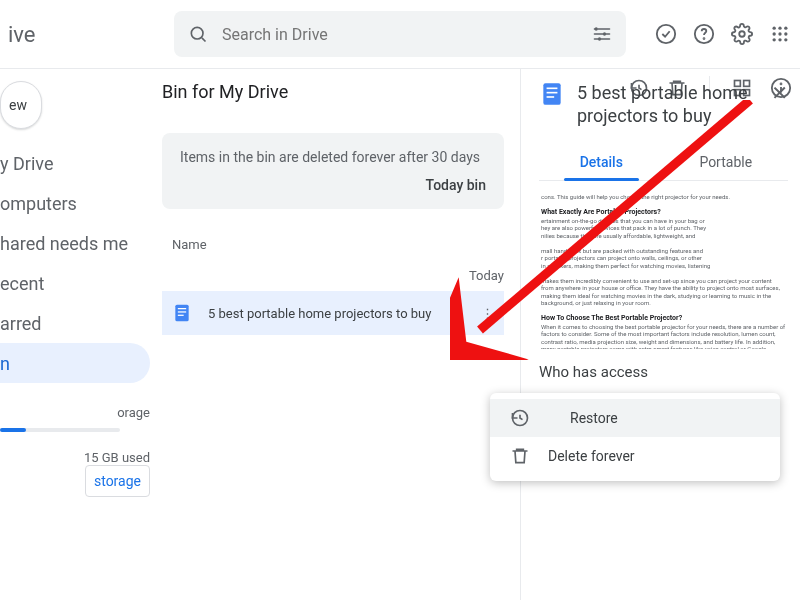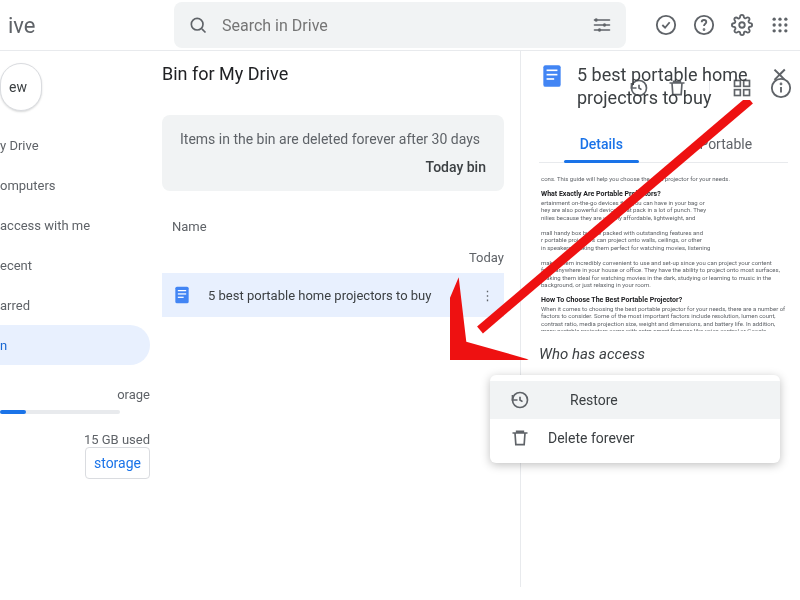--- a/index.html
+++ b/index.html
@@ -1,32 +1,32 @@
 <!DOCTYPE html>
 <html><head>
 <meta charset="utf-8">
 <style>
   * { box-sizing: border-box; margin: 0; padding: 0; font-family: Roboto, Arial, sans-serif; }
   body { background: #fff; width: 800px; height: 600px; overflow: hidden; position: relative; color: #3c4043; }
 
   
-  .header { display: flex; align-items: center; height: 51px; padding: 0 8px; border-bottom: 1px solid #e8eaed; }
+  .header { display: flex; align-items: center; height: 69px; padding: 0 8px; border-bottom: 1px solid #e8eaed; }
   .logo { font-size: 22px; color: #5f6368; width: 60px; padding-left: 0; }
   .search { flex: 1; display: flex; align-items: center; background: #f1f3f4; border-radius: 8px; height: 46px; padding: 0 14px; margin: 0 28px 0 106px; max-width: 470px; }
   .search .sicon { color: #5f6368; margin-right: 14px; }
   .search input { border: none; background: transparent; outline: none; font-size: 16px; color: #5f6368; flex: 1; }
   .search .tune { color: #5f6368; }
   .hicons { display: flex; gap: 14px; align-items: center; color: #5f6368; margin-left: auto; }
   .hicons .ic { width: 24px; height: 24px; display:flex; align-items:center; justify-content:center; }
 
   
   .body { display: flex; height: calc(600px - 64px); }
   .sidebar { width: 150px; padding-top: 12px; text-align: right; }
   .newbtn { background: #fff; border: 1px solid #dadce0; border-radius: 24px; height: 48px; width: 42px; display: flex; align-items: center; justify-content: flex-end; padding-right: 14px; font-size: 14px; color: #3c4043; margin-bottom: 14px; box-shadow: 0 1px 2px rgba(60,64,67,.2); }
-  .navitem { height: 40px; display: flex; align-items: center; font-size: 13px; color: #5f6368; padding-left: 0; border-radius: 0 20px 20px 0; }
+  .navitem { height: 40px; display: flex; align-items: center; font-size: 18px; color: #5f6368; padding-left: 0; border-radius: 0 20px 20px 0; }
   .navitem.active { background: #e8f0fe; color: #1967d2; }
   .storage-sec { margin-top: 22px; }
   .storage-label { font-size: 13px; color:#5f6368; margin-bottom:8px; }
   .bar { height: 4px; background:#e8eaed; border-radius:2px; position:relative; width:120px; }
   .bar .fill { position:absolute; left:0; top:0; bottom:0; width:22%; background:#1a73e8; border-radius:2px; }
   .used { font-size:13px; color:#5f6368; margin-top:18px; }
   .buy { margin-top:0; border:1px solid #dadce0; color:#1a73e8; font-size:14px; padding:7px 8px; display:inline-block; border-radius:4px; }
 
   
   .main { flex:1; display:flex; position:relative; }
@@ -49,21 +49,21 @@
   .details { width:280px; border-left:1px solid #e8eaed; padding:12px 12px 0 18px; position:relative; }
   .det-head { display:flex; align-items:flex-start; gap:12px; }
   .det-title { font-size:18px; color:#3c4043; flex:1; line-height:1.3; }
   .close { color:#5f6368; font-size:20px; }
   .tabs { display:flex; margin-top:26px; border-bottom:1px solid #e8eaed; }
   .tab { flex:1; text-align:center; font-size:14px; padding-bottom:10px; color:#5f6368; position:relative; }
   .tab.active { color:#1a73e8; font-weight:500; }
   .tab.active::after { content:""; position:absolute; left:20%; right:20%; bottom:-1px; height:3px; background:#1a73e8; border-radius:2px; }
   .preview { margin-top:8px; font-size:6px; color:#5f6368; line-height:1.25; height:160px; overflow:hidden; padding:4px 2px; }
   .preview b { font-size:7px; color:#202124; }
-  .access { font-size:15px; color:#3c4043; margin-top:14px;font-style:italic; }
+  .access { font-size:15px; color:#3c4043; margin-top:14px; }
   .chips { display:flex; gap:6px; margin-top:12px; align-items:center; }
   .chip { width:30px; height:30px; border-radius:50%; display:flex; align-items:center; justify-content:center; color:#fff; font-size:13px; font-weight:500; }
   .chip.p { background:#0d9488; }
   .chip.link { background:#0d9488; }
   .sep { width:1px; height:24px; background:#dadce0; }
 
   
   .panel-icons { position:absolute; right:8px; top:76px; display:flex; align-items:center; gap:18px; color:#5f6368; }
   .panel-icons .div { width:1px; height:24px; background:#e8eaed; margin:0 4px; }
 
@@ -163,21 +163,21 @@
       </svg>
   </span>
 </div>
 
 <div class="body">
 
   <div class="sidebar">
     <div class="newbtn">ew</div>
     <div class="navitem">y Drive</div>
     <div class="navitem">omputers</div>
-    <div class="navitem">access with me</div>
+    <div class="navitem">hared needs me</div>
     <div class="navitem">ecent</div>
     <div class="navitem">arred</div>
     <div class="navitem active">n</div>
     <div class="storage-sec">
       <div class="storage-label">orage</div>
       <div class="bar">
           <div class="fill"></div>
         </div>
       <div class="used">15 GB used</div>
       <div class="buy">storage</div>

